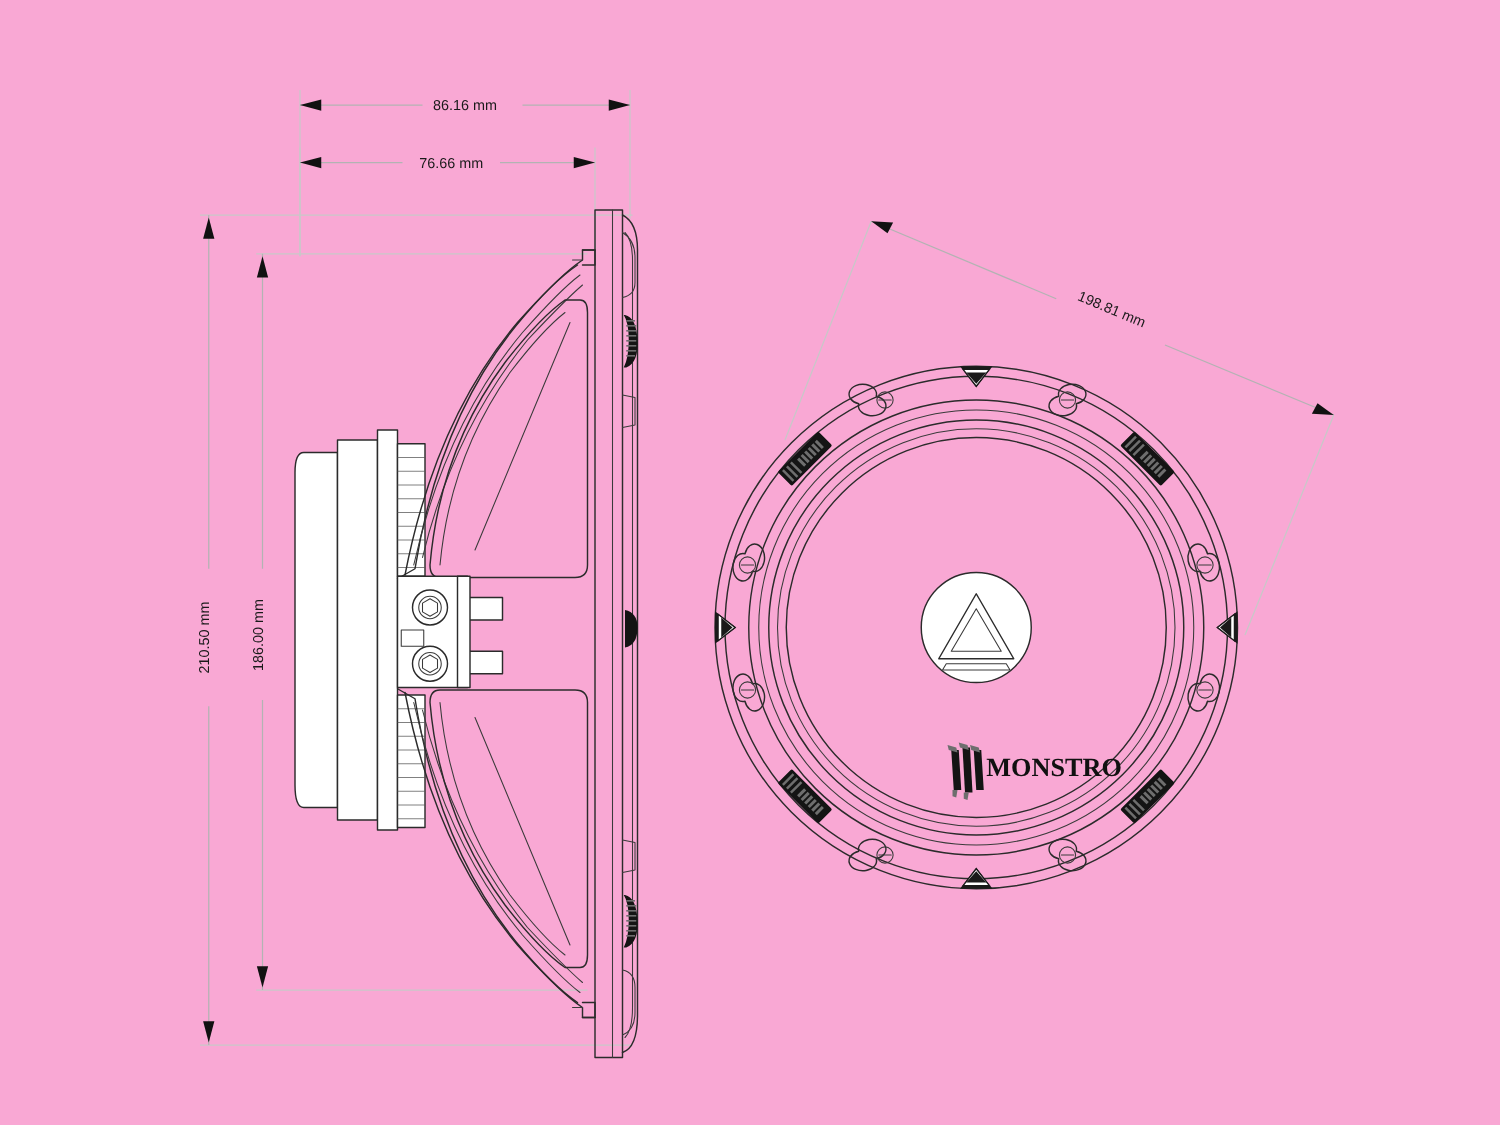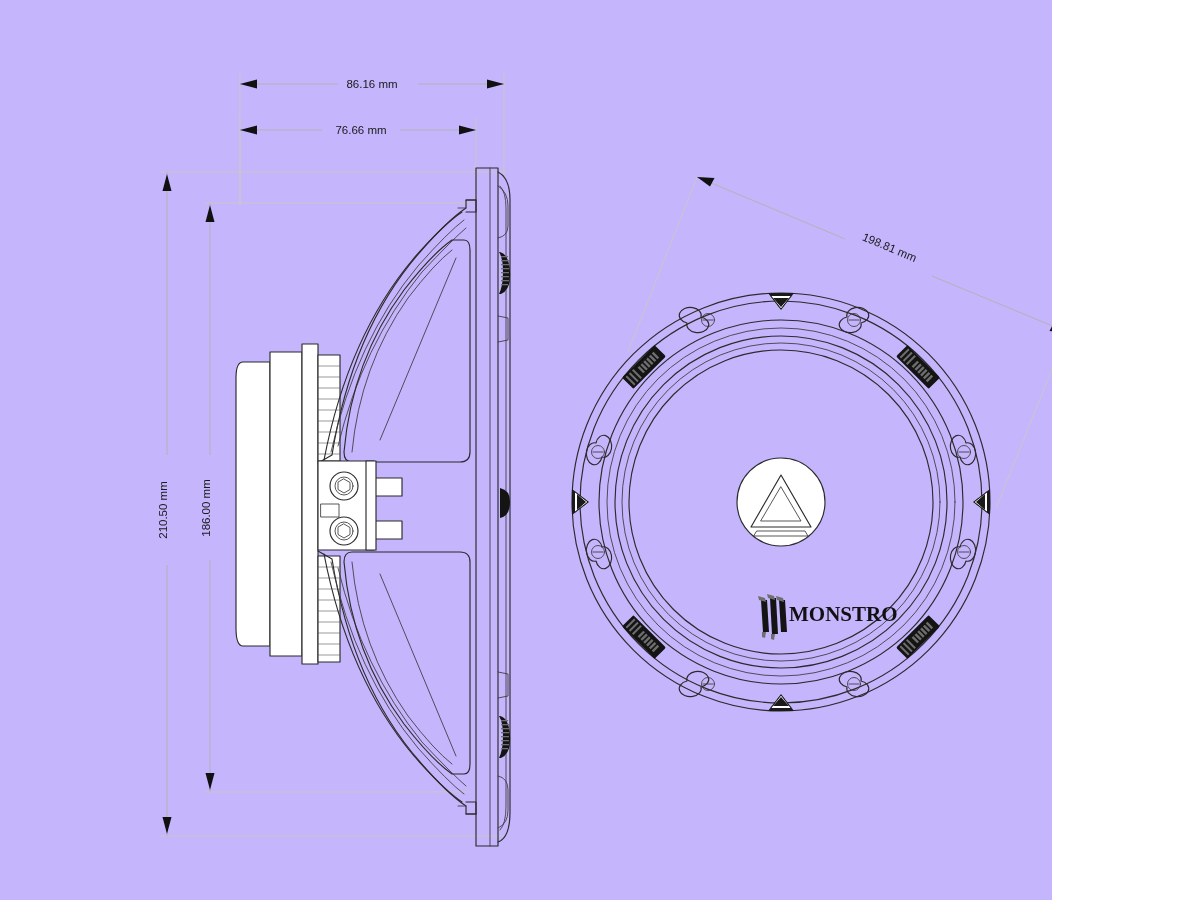--- a/index.html
+++ b/index.html
@@ -5,23 +5,23 @@
   html, body {
     margin: 0;
     padding: 0;
     background: #ffffff;
   }
   body {
     font-family: "Liberation Sans", sans-serif;
   }
   #sheet {
     position: relative;
-    width: 1052px;
+    width: 1200px;
     height: 900px;
-    background: #c4b5fd;
+    background: #f9a8d4;
     overflow: hidden;
   }
   #sheet svg {
     position: absolute;
     top: 0;
     left: 0;
   }
   .dimtext {
     font-family: "Liberation Sans", sans-serif;
     font-size: 11.5px;

